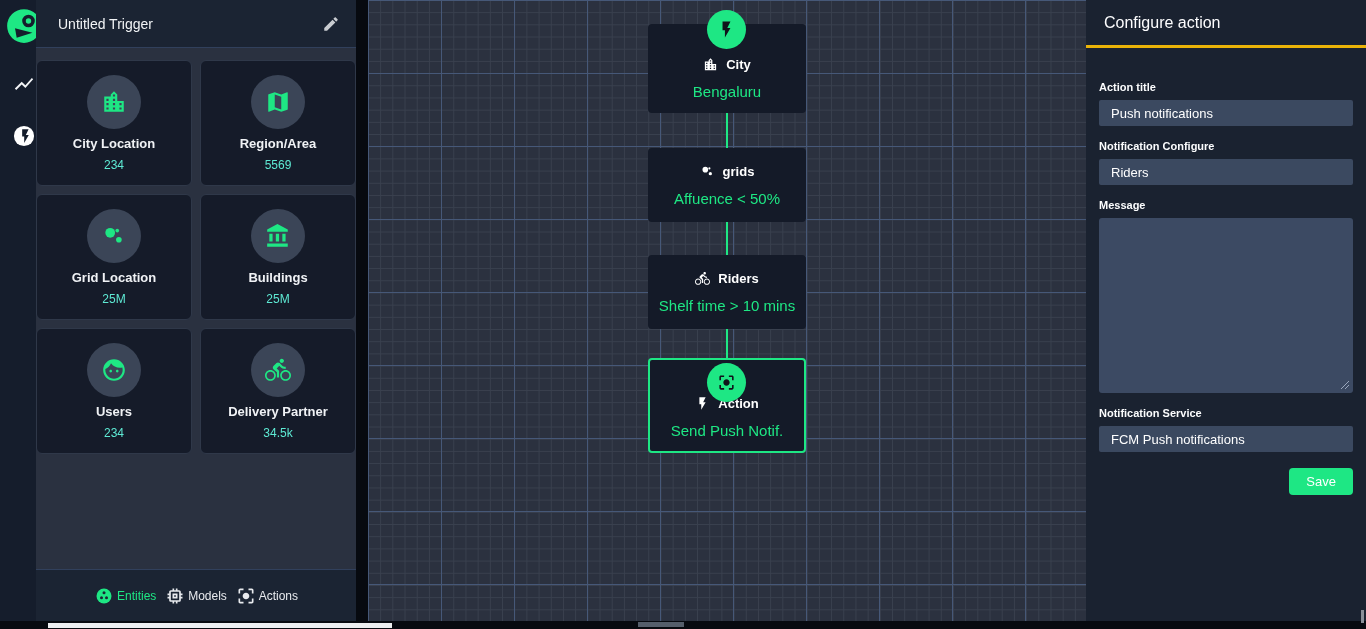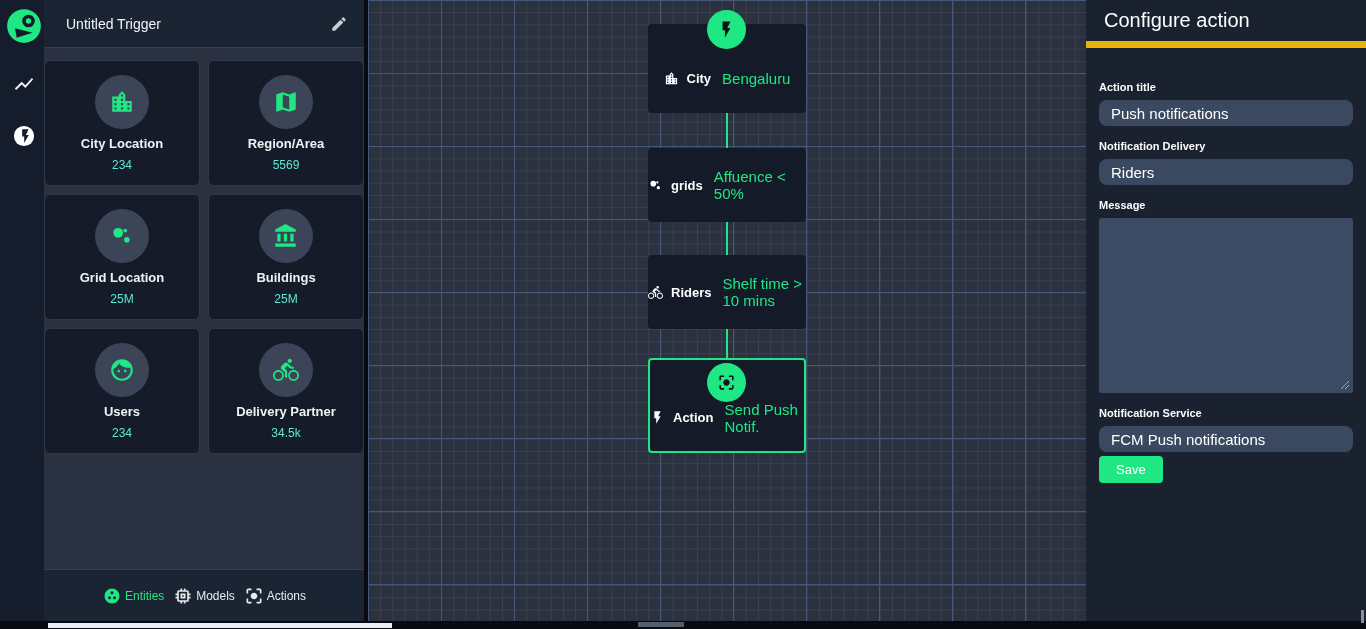--- a/index.html
+++ b/index.html
@@ -6,21 +6,21 @@
   body{width:1366px;height:629px;overflow:hidden;font-family:"Liberation Sans",sans-serif;}
   .app{position:relative;width:1366px;height:629px;background:#070a10;}
 
   
   .rail{position:absolute;left:0;top:0;width:48px;height:621px;background:#151d2c;display:flex;flex-direction:column;align-items:center;}
   .rail-logo{margin-top:8px;width:36px;height:36px;}
   .rail-icon{margin-top:28px;width:24px;height:24px;color:#f2f4f6;display:flex;align-items:center;justify-content:center;cursor:pointer;}
   .rail-icon svg{width:22px;height:22px;}
 
   
-  .left-panel{position:absolute;left:44px;top:0;width:320px;height:621px;background:#2a3140;display:flex;flex-direction:column;box-sizing:border-box;}
+  .left-panel{position:absolute;left:36px;top:0;width:320px;height:621px;background:#2a3140;display:flex;flex-direction:column;box-sizing:border-box;}
   .lp-header{height:48px;min-height:48px;background:#1b2433;border-bottom:1px solid #31405c;display:flex;align-items:center;padding:0 16px 0 22px;box-sizing:border-box;}
   .lp-title{color:#f2f4f6;font-size:14px;}
   .pencil{margin-left:auto;width:18px;height:18px;color:#c9ccd1;cursor:pointer;}
   .lp-body{flex:1;padding:12px 0;display:grid;grid-template-columns:1fr 1fr;grid-auto-rows:126px;gap:8px;align-content:start;}
   .card{background:#151b29;border:1px solid #2f3849;border-radius:6px;display:flex;flex-direction:column;align-items:center;justify-content:center;gap:7px;cursor:pointer;}
   .card-icon{width:54px;height:54px;border-radius:50%;background:#3b4557;display:flex;align-items:center;justify-content:center;color:#1ee784;}
   .card-icon svg{width:26px;height:26px;}
   .card-name{color:#f0f2f5;font-size:13px;font-weight:bold;}
   .card-count{color:#5eead4;font-size:12px;}
   .lp-tabs{height:52px;min-height:52px;background:#1b2433;border-top:1px solid #31405c;display:flex;align-items:center;justify-content:space-between;padding:0 58px;box-sizing:border-box;}
@@ -32,39 +32,39 @@
 
   
   .canvas{position:absolute;left:368px;top:0;width:718px;height:621px;background-color:#2b313f;
     background-image:
       linear-gradient(#465878 1px,transparent 1px),
       linear-gradient(90deg,#465878 1px,transparent 1px),
       linear-gradient(#39404e 1px,transparent 1px),
       linear-gradient(90deg,#39404e 1px,transparent 1px);
     background-size:73px 73px,73px 73px,12.2px 12.2px,12.2px 12.2px;}
   .flow-line{position:absolute;left:358px;top:29px;width:2px;height:353px;background:#1ee784;z-index:0;}
-  .node{position:absolute;left:280px;width:158px;background:#141a28;border-radius:4px;display:flex;flex-direction:row;align-items:center;justify-content:center;gap:11px;z-index:1;box-sizing:border-box;cursor:pointer;}
+  .node{position:absolute;left:280px;width:158px;background:#141a28;border-radius:4px;display:flex;flex-direction:column;align-items:center;justify-content:center;gap:11px;z-index:1;box-sizing:border-box;cursor:pointer;}
   .node-title{display:flex;align-items:center;gap:8px;color:#fff;font-size:13px;font-weight:bold;}
   .node-title svg{width:15px;height:15px;color:#fff;}
   .node-value{color:#1ee784;font-size:15px;}
   .flow-circle{position:absolute;left:339px;width:39px;height:39px;border-radius:50%;background:#1ee784;display:flex;align-items:center;justify-content:center;z-index:2;color:#10131a;}
   .flow-circle svg{width:19px;height:19px;}
   .node-action{border:2px solid #1ee784;}
 
   
   .right-panel{position:absolute;left:1086px;top:0;width:280px;height:621px;background:#1a2230;box-sizing:border-box;}
-  .rp-header{height:48px;display:flex;align-items:center;padding-left:18px;color:#fdfdfe;font-size:20px;border-bottom:7px solid #eab308;box-sizing:border-box;}
+  .rp-header{height:48px;display:flex;align-items:center;padding-left:18px;color:#fdfdfe;font-size:16px;border-bottom:3px solid #eab308;box-sizing:border-box;}
   .rp-body{padding:14px 13px 0 13px;}
   .field-label{color:#fcfdfe;font-size:11px;font-weight:bold;margin:14px 0 7px;}
   .field-label:first-child{margin-top:19px;}
-  .field-input{display:block;width:100%;background:#3b4960;border:none;border-radius:8px;height:26px;color:#fff;font-size:15px;padding:0 12px;box-sizing:border-box;outline:none;}
+  .field-input{display:block;width:100%;background:#3b4960;border:none;border-radius:2px;height:26px;color:#fff;font-size:13px;padding:0 12px;box-sizing:border-box;outline:none;}
   .ta-wrap{position:relative;}
   .field-textarea{display:block;width:100%;height:175px;background:#3c4a63;border:none;border-radius:3px;color:#fff;font-size:13px;padding:8px 12px;box-sizing:border-box;outline:none;resize:none;}
   .ta-grip{position:absolute;right:3px;bottom:3px;width:10px;height:10px;pointer-events:none;color:#9aa7bd;}
-  .save-row{display:flex;justify-content:flex-start;margin-top:4px;}
+  .save-row{display:flex;justify-content:flex-end;margin-top:16px;}
   .save-btn{background:#1ee784;color:#fff;font-size:13px;border:none;border-radius:4px;padding:6px 17px;cursor:pointer;font-family:inherit;}
 
   
   .bottom-scroll{position:absolute;left:0;top:621px;width:1366px;height:8px;background:#070a10;}
   .thumb-white{position:absolute;left:48px;top:2px;width:344px;height:5px;background:#eceef0;}
   .thumb-gray{position:absolute;left:638px;top:1px;width:46px;height:5px;background:#555e6b;}
   .v-tick{position:absolute;left:1361px;top:610px;width:3px;height:13px;background:#8a9099;}
 </style>
 </head>
 <body>
@@ -245,21 +245,21 @@
       <div class="node-value">Send Push Notif.</div>
     </div>
   </div>
 
   <div class="right-panel">
     <div class="rp-header">Configure action</div>
     <div class="rp-body">
       <div class="field-label">Action title</div>
       <input class="field-input" type="text" value="Push notifications" style="">
 
-      <div class="field-label">Notification Delivery</div>
+      <div class="field-label">Notification Configure</div>
       <input class="field-input" type="text" value="Riders" style="">
 
       <div class="field-label">Message</div>
       <div class="ta-wrap">
         <textarea class="field-textarea" style=""></textarea>
         <svg class="ta-grip" viewBox="0 0 10 10">
             <path d="M9 1L1 9M9 5L5 9" stroke="currentColor" stroke-width="1" fill="none"></path>
           </svg>
       </div>
 

